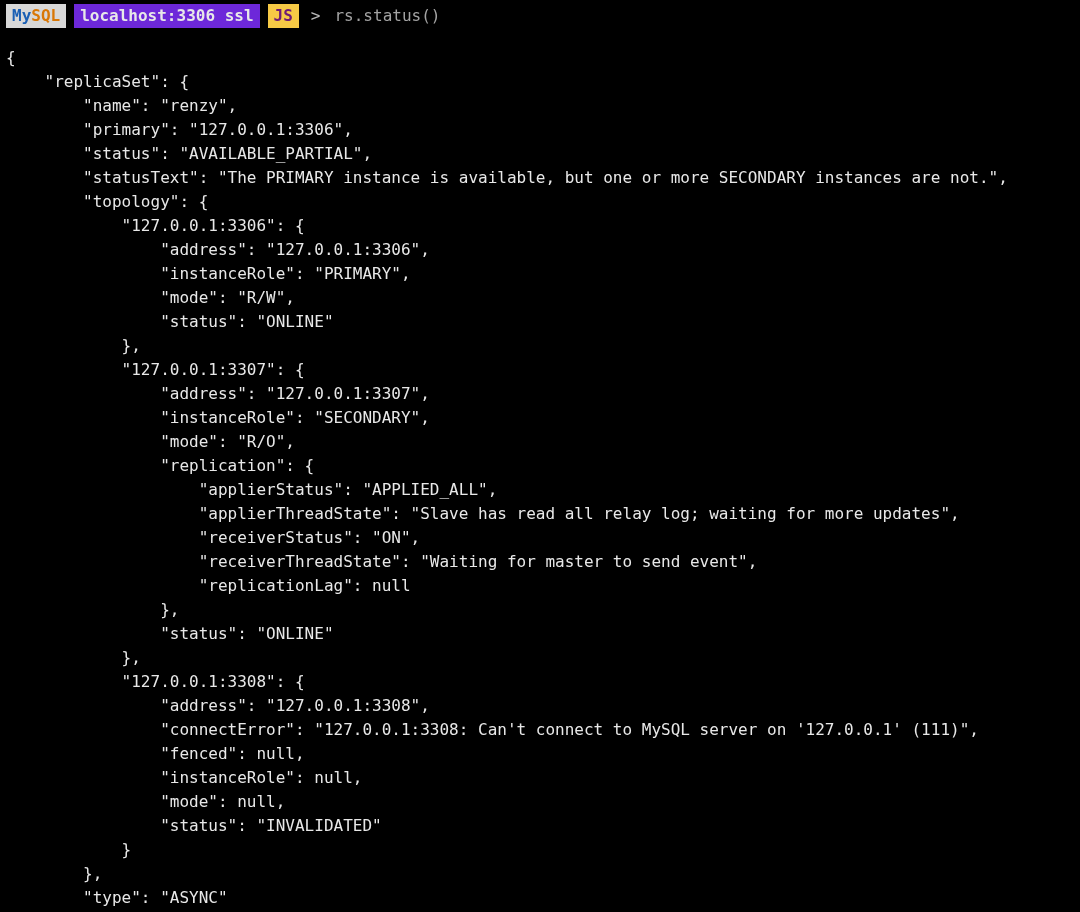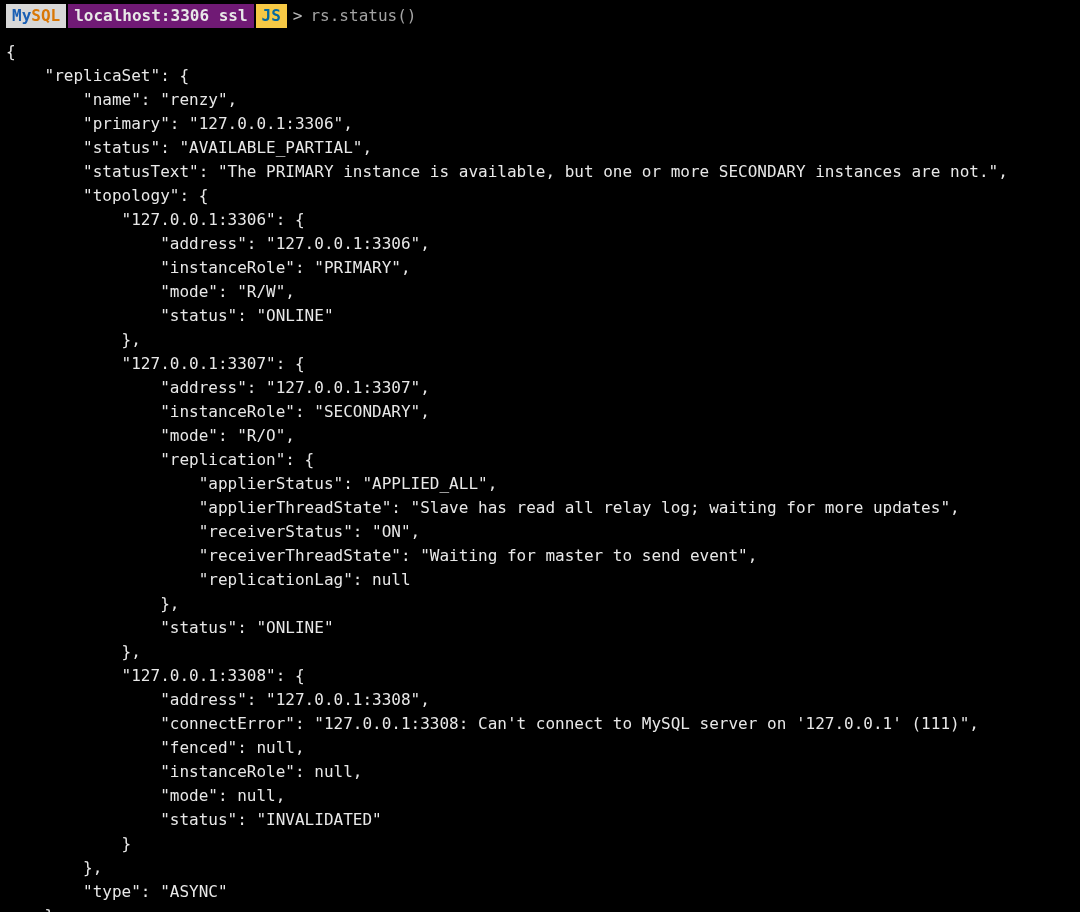--- a/index.html
+++ b/index.html
@@ -12,44 +12,44 @@
       font-family: "Menlo", "Monaco", "Consolas", monospace;
       font-size: 16px;
       color: #e8e8e8;
       line-height: 1.5;
       width: 1080px;
       padding: 4px 6px;
     }
     .prompt-line {
       display: flex;
       align-items: center;
-      gap: 2px;
-      margin-bottom: 12px;
+      gap: 8px;
+      margin-bottom: 18px;
     }
     .badge {
       padding: 0 6px;
       font-weight: bold;
     }
     .badge-mysql {
       background: #d8d8d8;
       color: #000;
     }
     .badge-mysql .my {
       color: #1a5fb4;
     }
     .badge-mysql .sql {
       color: #d97706;
     }
     .badge-host {
-      background: #701a75;
+      background: #6d28d9;
       color: #e8e8e8;
     }
     .badge-js {
       background: #f6c945;
-      color: #0369a1;
+      color: #701a75;
     }
     .prompt-arrow {
       color: #b8b8b8;
       padding: 0 4px 0 4px;
     }
     .cmd {
       color: #a3a3a3;
       padding-left: 2px;
     }
     pre.output {

